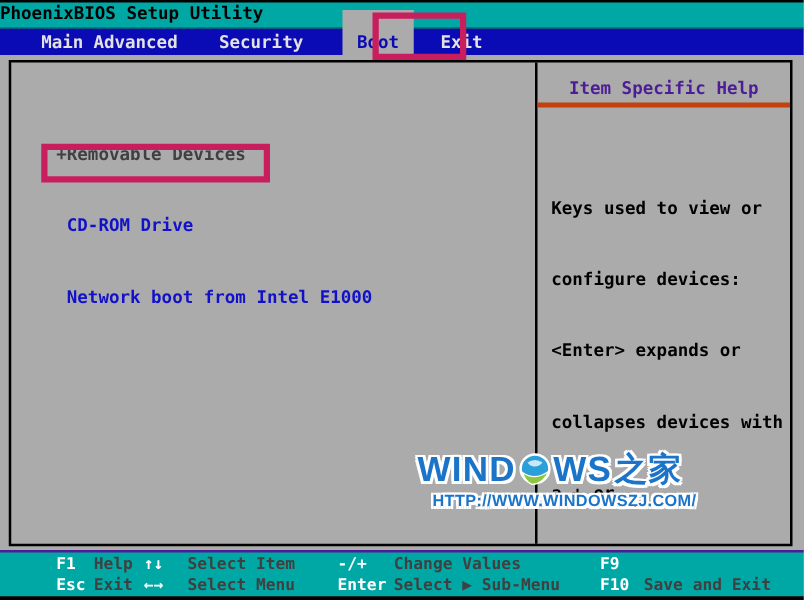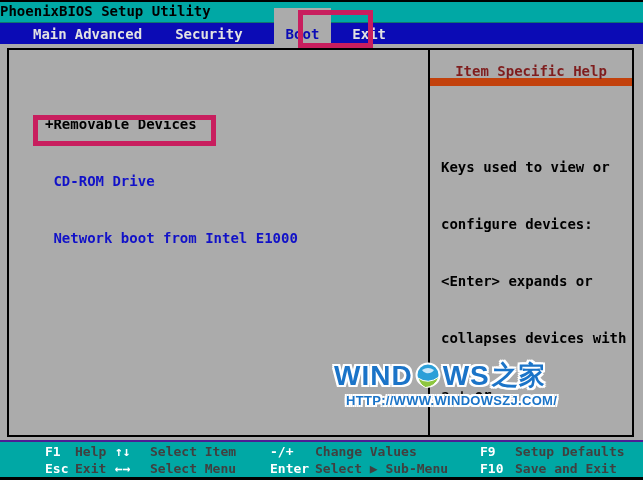--- a/index.html
+++ b/index.html
@@ -31,28 +31,28 @@
     position:absolute; top:44px; left:0; width:643px; height:396px; background:#ABABAB;
   }
   .frame {
     position:absolute; left:7px; top:4px; width:627px; height:389px;
     border:2px solid #000; box-sizing:border-box;
   }
   .boot-list {
     position:absolute; left:36px; top:27px;
     font-size:14px; line-height:19px; white-space:pre; color:#1111C8;
   }
-  .boot-item.selected { color:#000000; }
+  .boot-item.selected { color:#404040; }
   .help-pane {
     position:absolute; left:419px; top:0; right:0; bottom:0;
     border-left:2px solid #000;
   }
   .help-header {
-    height:36px; border-bottom:8px solid #c2410c; box-sizing:border-box;
-    text-align:center; font-size:14px; padding-top:13px; color:#7f1d1d;
+    height:36px; border-bottom:4px solid #c2410c; box-sizing:border-box;
+    text-align:center; font-size:14px; padding-top:13px; color:#4c1d95;
   }
   .help-body {
     position:absolute; left:11px; top:70px;
     font-size:14px; line-height:19px; white-space:pre; color:#000;
   }
   
   .footer {
     position:absolute; bottom:0; left:0; width:100%; height:40px;
     background:#00A8A5; border-top:2px solid #4c1d95; border-bottom:3px solid #000;
     box-sizing:border-box; font-size:13px; padding-top:1px;
@@ -129,21 +129,20 @@
 
 <div class="footer">
   <div class="footer-row">
     <span class="fkey">F1</span>
     <span class="flabel">Help</span>
     <span class="fkey">↑↓</span>
     <span class="flabel">Select Item</span>
     <span class="fkey">-/+</span>
     <span class="flabel">Change Values</span>
     <span class="fkey">F9</span>
-    <span class="flabel">Setup Defaults</span>
   </div>
   <div class="footer-row">
     <span class="fkey">Esc</span>
     <span class="flabel">Exit</span>
     <span class="fkey">←→</span>
     <span class="flabel">Select Menu</span>
     <span class="fkey">Enter</span>
     <span class="flabel">Select ▶ Sub-Menu</span>
     <span class="fkey">F10</span>
     <span class="flabel">Save and Exit</span>

